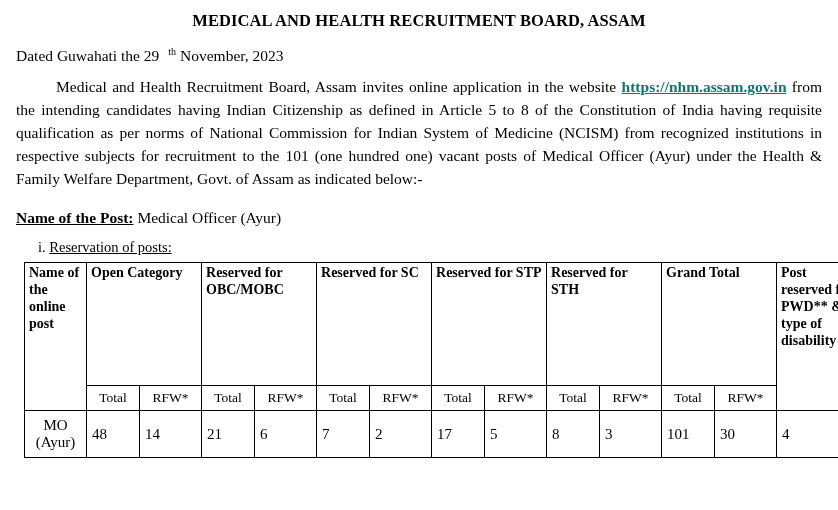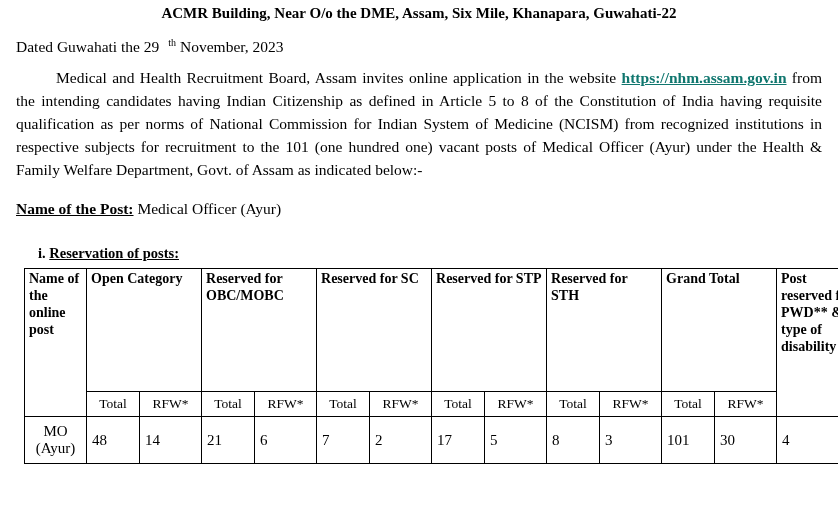--- a/index.html
+++ b/index.html
@@ -82,24 +82,24 @@
     padding-left: 4px;
     line-height: 1.4;
   }
   .post-label {
     font-weight: bold;
     text-decoration: underline;
   }
   .post-value { }
 
   .section-line {
-    margin-top: 24px;
+    margin-top: 9px;
     padding-left: 26px;
     font-size: 14.5px;
-    font-weight: bold;
+    font-weight: normal;
     line-height: 1.3;
   }
   .section-line .u { text-decoration: underline; }
 
   
   .res-table {
     margin-top: 6px;
     margin-left: 12px;
     border-collapse: collapse;
     table-layout: fixed;
@@ -151,21 +151,21 @@
   .c-name  { width: 62px; }
   .c-tot   { width: 53px; }
   .c-rfw   { width: 62px; }
   .c-post  { width: 84px; }
 </style>
 </head>
 <body>
 
 <div class="page">
 
-  <div class="doc-subtitle">ACMR Building, Near O/o the DME, Assam, Six Mile, Khanapara, Guwahati-22</div>
+  <div class="doc-title">MEDICAL AND HEALTH RECRUITMENT BOARD, ASSAM</div>
 
   <div class="ref-line">
     <span class="ref-date"><span>Dated Guwahati the 29</span><span class="sup">th</span><span> November, 2023</span></span>
   </div>
 
   <div class="body-para"><span class="indent"></span><span>Medical and Health Recruitment Board, Assam invites online application in the website </span><a class="weblink" href="#">https://nhm.assam.gov.in</a><span> from the intending candidates having Indian Citizenship as defined in Article 5 to 8 of the Constitution of India having requisite qualification as per norms of National Commission for Indian System of Medicine (NCISM) from recognized institutions in respective subjects for recruitment to the 101 (one hundred one) vacant posts of Medical Officer (Ayur) under the Health &amp; Family Welfare Department, Govt. of Assam as indicated below:-</span></div>
 
   <div class="post-line"><span class="post-label">Name of the Post:</span><span class="post-value"> Medical Officer (Ayur)</span></div>
 
   <div class="section-line"><span>i. </span><span class="u">Reservation of posts:</span></div>

